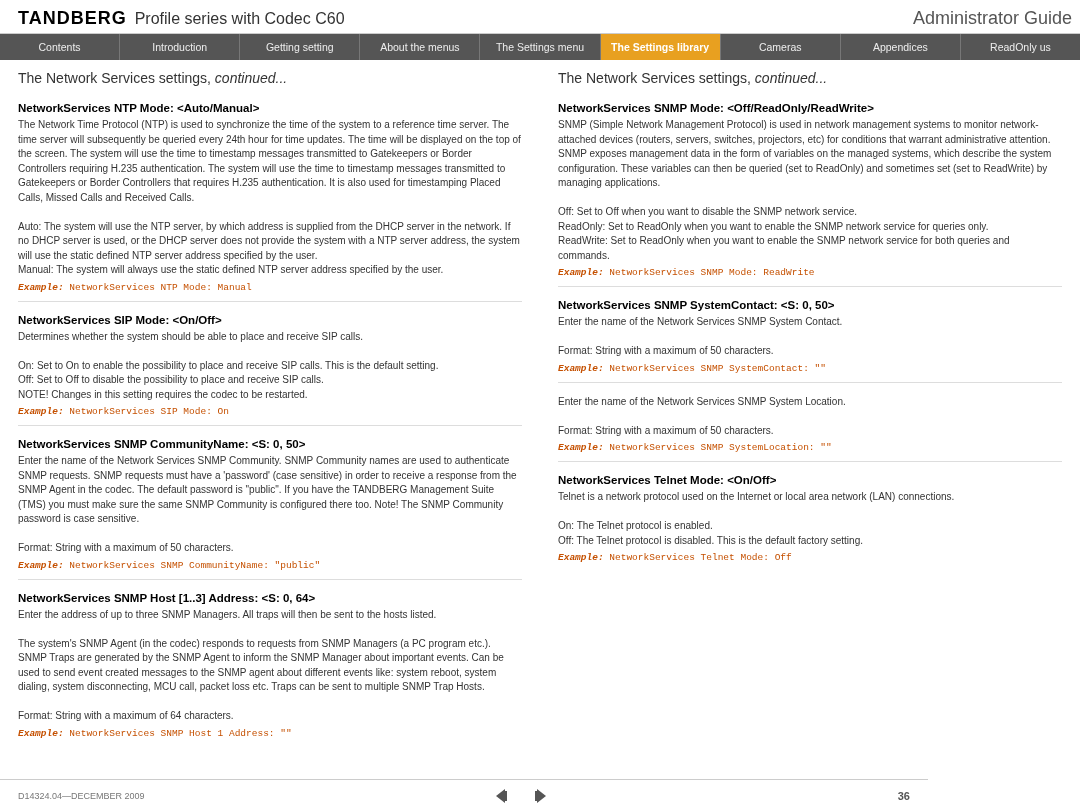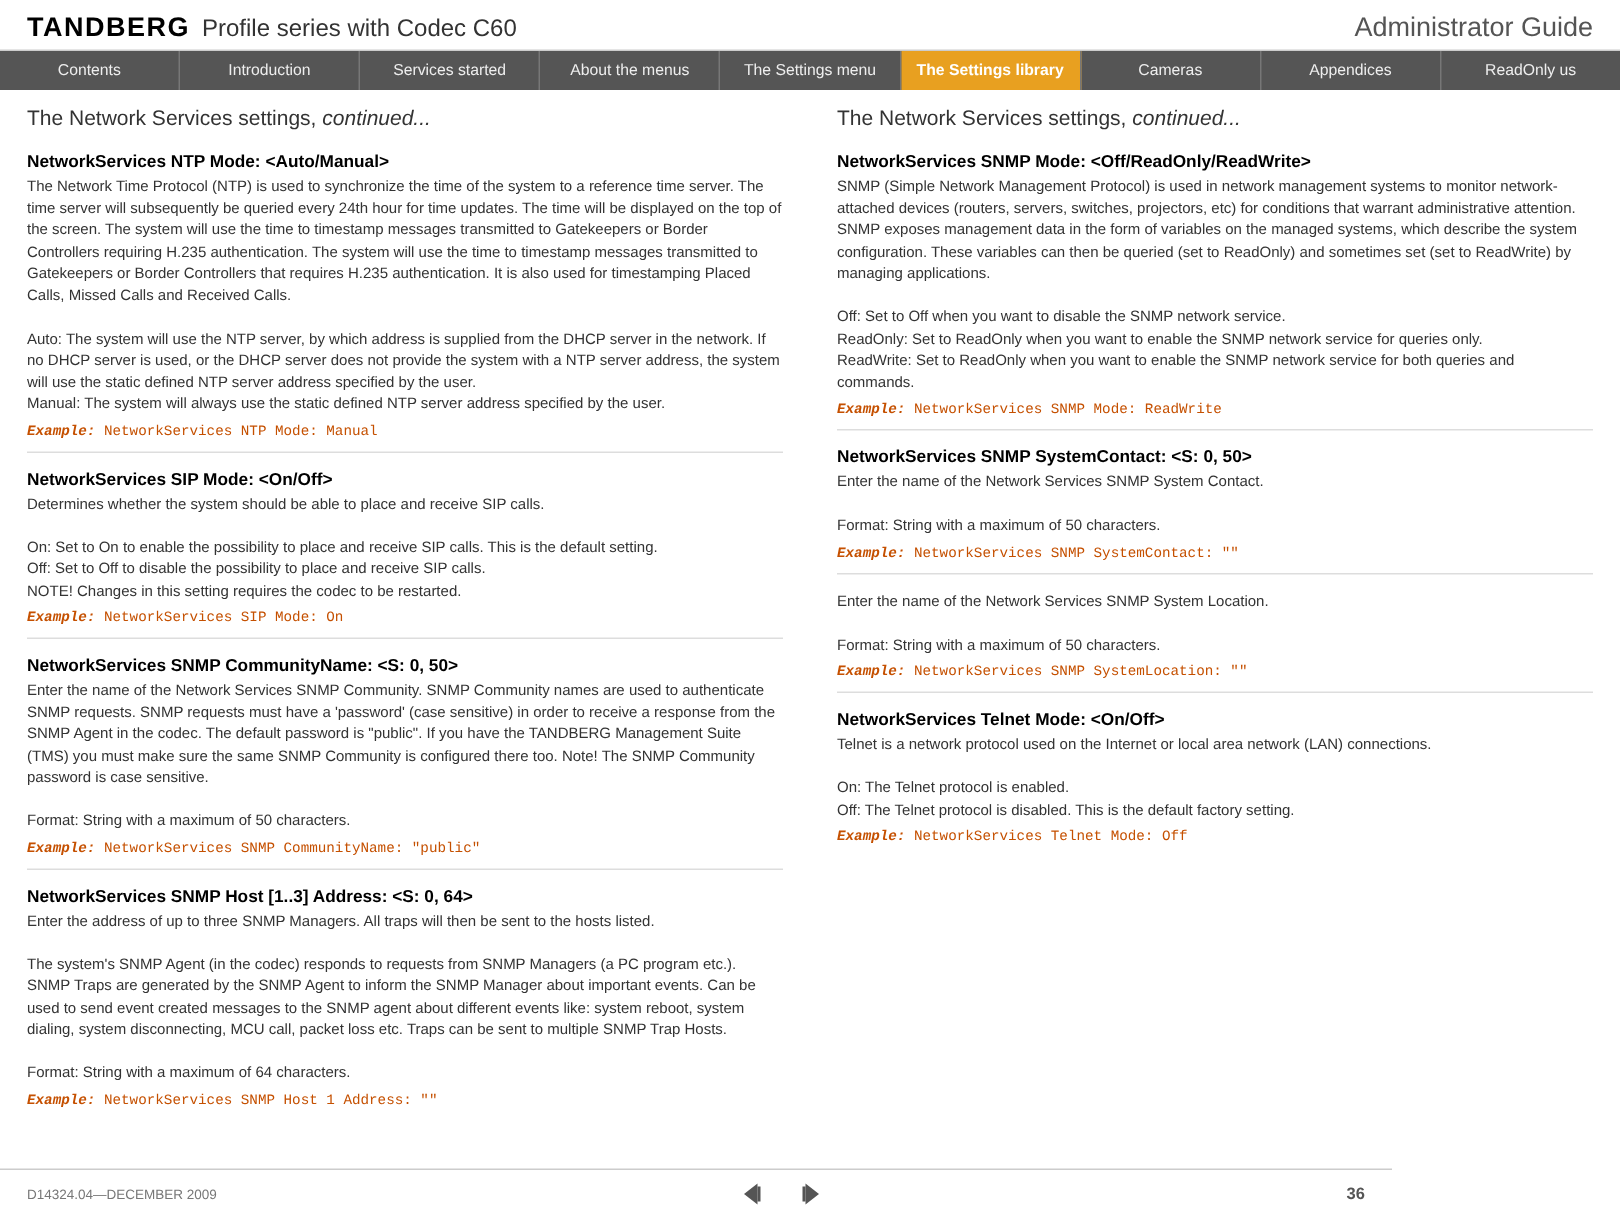--- a/index.html
+++ b/index.html
@@ -11,21 +11,21 @@
       color: #222;
       background: #fff;
       overflow: hidden;
     }
 
     
     #header {
       display: flex;
       align-items: center;
       justify-content: space-between;
-      padding: 8px 18px 4px 18px;
+      padding: 8px 8px 4px 18px;
       border-bottom: 1px solid #ccc;
     }
     #header-left {
       display: flex;
       align-items: baseline;
       gap: 8px;
     }
     .tandberg-logo {
       font-size: 18px;
       font-weight: 900;
@@ -169,21 +169,21 @@
   <div id="header-left">
     <span class="tandberg-logo">TANDBERG</span>
     <span class="header-subtitle">Profile series with Codec C60</span>
   </div>
   <div class="header-right-title">Administrator Guide</div>
 </div>
 
 <div id="navbar">
 <div class="nav-item">Contents</div>
     <div class="nav-item">Introduction</div>
-    <div class="nav-item">Services started</div>
+    <div class="nav-item">Getting setting</div>
     <div class="nav-item">About the menus</div>
     <div class="nav-item">The Settings menu</div>
     <div class="nav-item active">The Settings library</div>
     <div class="nav-item">Cameras</div>
     <div class="nav-item">Appendices</div>
     <div class="nav-item">ReadOnly us</div>
   </div>
 
 <div id="main">
 

